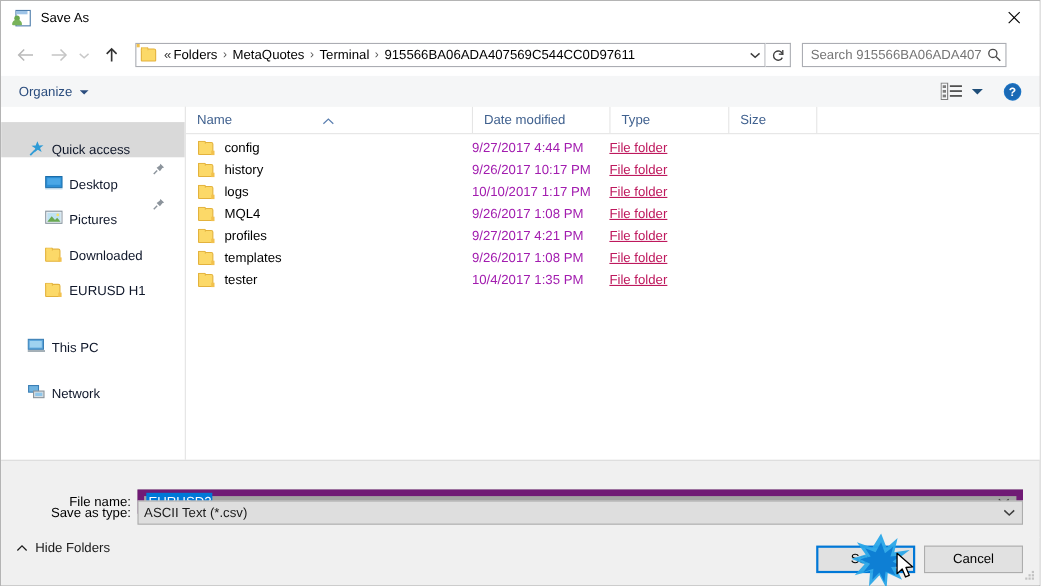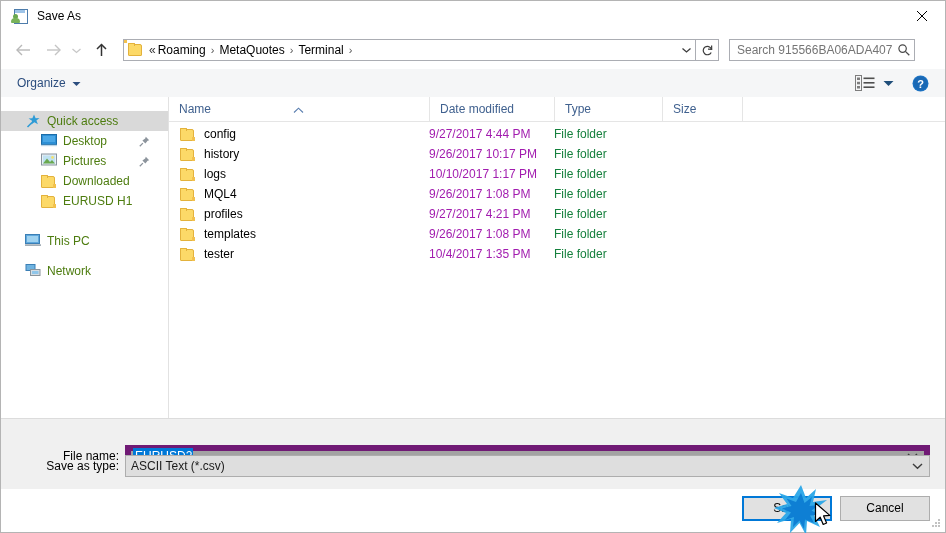--- a/index.html
+++ b/index.html
@@ -225,26 +225,26 @@
   .sidebar {
     width: 168px;
     height: 321px;
     box-sizing: border-box;
     border-right: 1px solid #e2e2e2;
     background: #ffffff;
     padding-top: 14px;
     overflow: hidden;
   }
   .side-item {
-    height: 20px;
-    display: flex;
-    align-items: center;
-    position: relative;
-    font-size: 12px;
-    color: #4d7c0f;
+    height: 32px;
+    display: flex;
+    align-items: flex-end;
+    position: relative;
+    font-size: 12px;
+    color: #0f172a;
     white-space: nowrap;
   }
   .side-item.selected {
     background: #d9d9d9;
   }
   .side-item .si-icon {
     width: 16px; height: 16px;
     margin-right: 6px;
     position: relative;
     flex: none;
@@ -335,21 +335,21 @@
   }
   .frow .fname {
     width: 260px;
     display: flex;
     align-items: center;
     padding-left: 11px;
     box-sizing: border-box;
   }
   .frow .fname .folder { margin-right: 8px; flex: none; }
   .frow .fdate { width: 125px; color: #a21caf; }
-  .frow .ftype { width: 108px; color: #15803d; }
+  .frow .ftype { width: 108px; color: #be185d; text-decoration: underline; }
   .frow .fsize { width: 80px; color: #3c3c3c; }
 
   
   .formarea {
     position: absolute;
     left: 0; top: 417px;
     width: 944px; height: 70px;
     background: #f0f0f0;
     border-top: 1px solid #dcdcdc;
   }
@@ -511,26 +511,27 @@
       </svg>
     </div>
 
     <div class="addressbar">
       <span class="addr-folder-icon">
         <span class="folder" style="margin-top:1px;">
           <span class="fback"></span><span class="ftab"></span><span class="fcorner"></span>
         </span>
       </span>
       <span class="crumb chevrons">«</span>
-      <span class="crumb">Roaming</span>
+      <span class="crumb">Folders</span>
       <span class="crumb-sep">›</span>
       <span class="crumb">MetaQuotes</span>
       <span class="crumb-sep">›</span>
       <span class="crumb">Terminal</span>
       <span class="crumb-sep">›</span>
+      <span class="crumb">915566BA06ADA407569C544CC0D97611</span>
       <span class="addr-drop">
         <svg width="11" height="8" viewBox="0 0 11 8">
           <path d="M1.5 2.5 L5.5 6 L9.5 2.5" fill="none" stroke="#3d3d3d" stroke-width="1.3"></path>
         </svg>
       </span>
     </div>
 
     <div class="refresh-btn">
       <svg width="13" height="13" viewBox="0 0 13 13">
         <path d="M10.4 5.2 A4.2 4.2 0 1 0 10.2 8.4" fill="none" stroke="#3d3d3d" stroke-width="1.2"></path>
@@ -838,20 +839,30 @@
         <span class="ft-value">ASCII Text (*.csv)</span>
         <span class="combo-arrow">
           <svg width="11" height="8" viewBox="0 0 11 8">
             <path d="M1 2 L5.5 6.2 L10 2" fill="none" stroke="#3d3d3d" stroke-width="1.4"></path>
           </svg>
         </span>
       </span>
     </div>
   </div>
 
+  <div class="footer">
+    <div class="hidefolders">
+      <span class="hf-caret">
+        <svg width="10" height="7" viewBox="0 0 10 7">
+            <path d="M0.8 5.5 L5 1.3 L9.2 5.5" fill="none" stroke="#1a1a1a" stroke-width="1.1"></path>
+          </svg>
+      </span>
+      <span>Hide Folders</span>
+    </div>
+  </div>
 
   <div class="btn btn-save">Save</div>
   <div class="btn btn-cancel">Cancel</div>
 
   <span class="grip">
     <svg width="12" height="12" viewBox="0 0 12 12">
       <rect x="8" y="2" width="2" height="2" fill="#c2c2c2"></rect>
       <rect x="5" y="5" width="2" height="2" fill="#c2c2c2"></rect>
       <rect x="8" y="5" width="2" height="2" fill="#c2c2c2"></rect>
       <rect x="2" y="8" width="2" height="2" fill="#c2c2c2"></rect>

